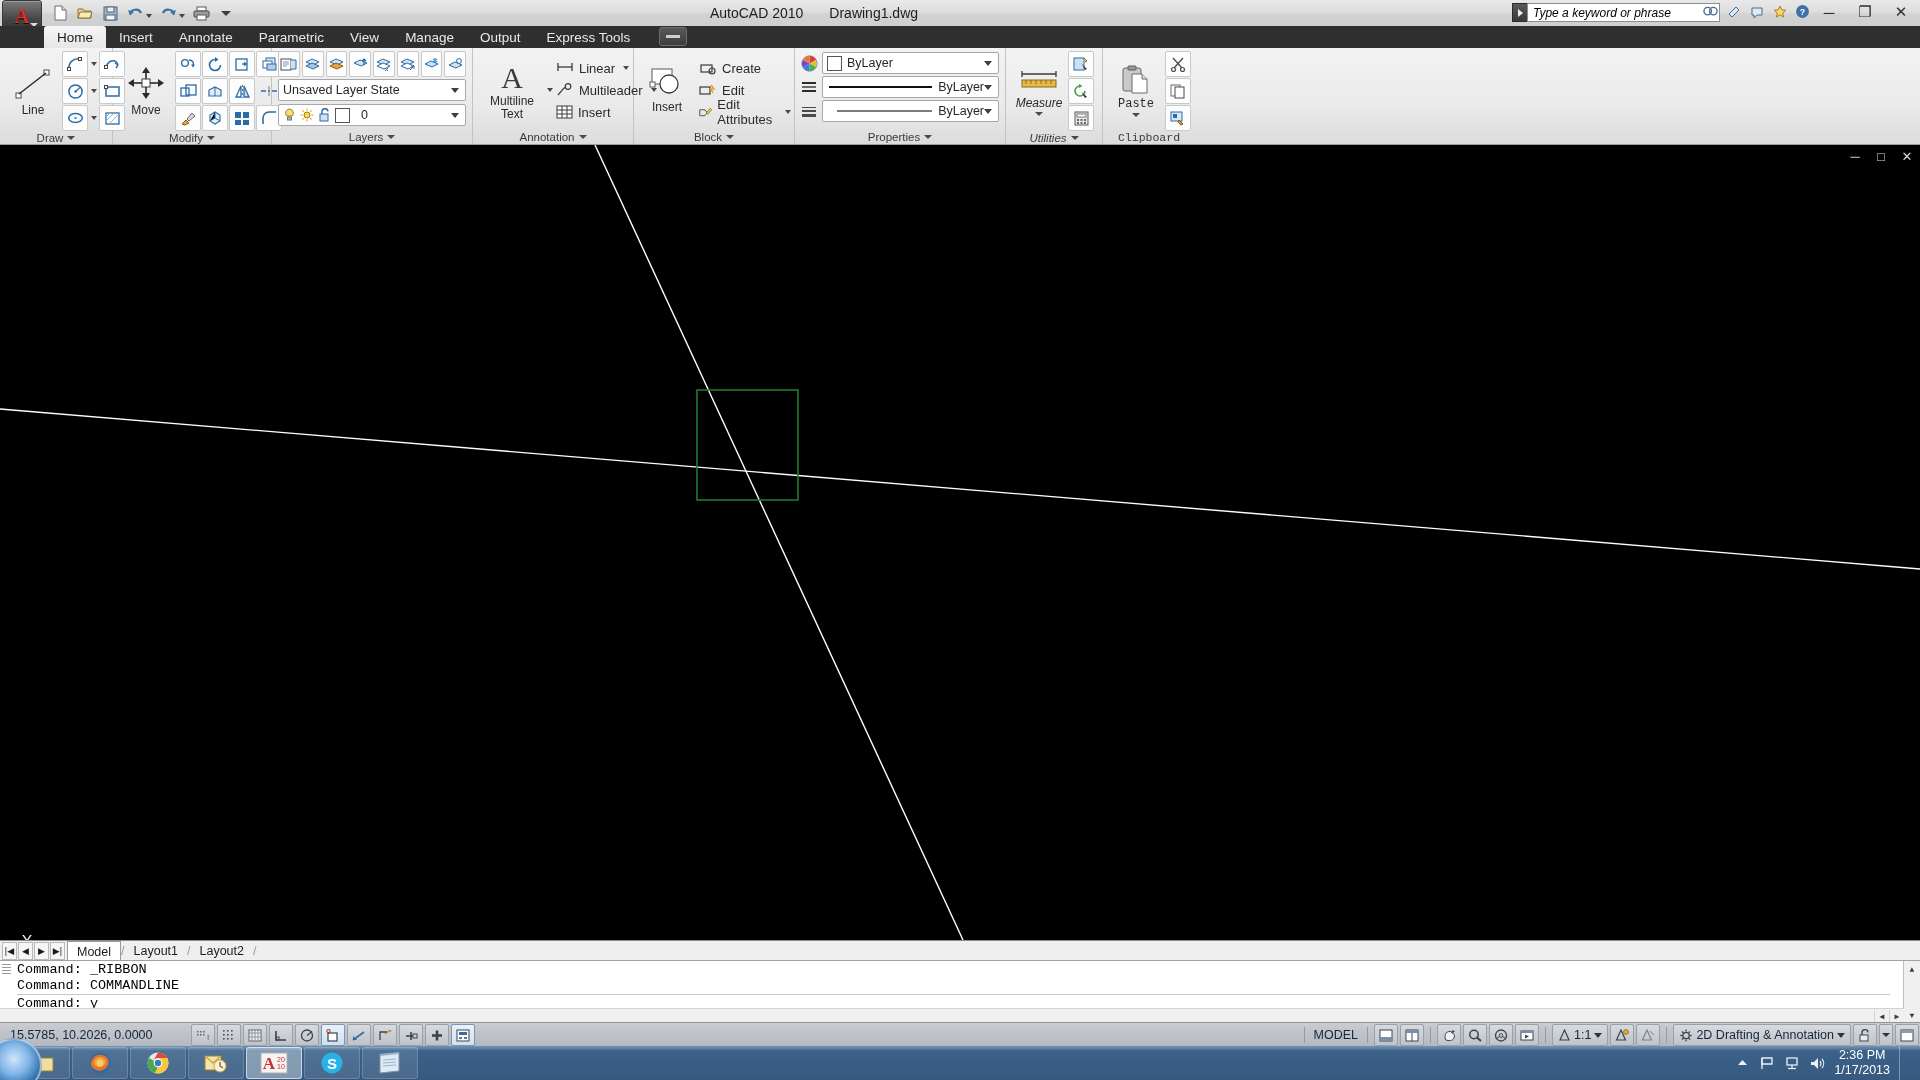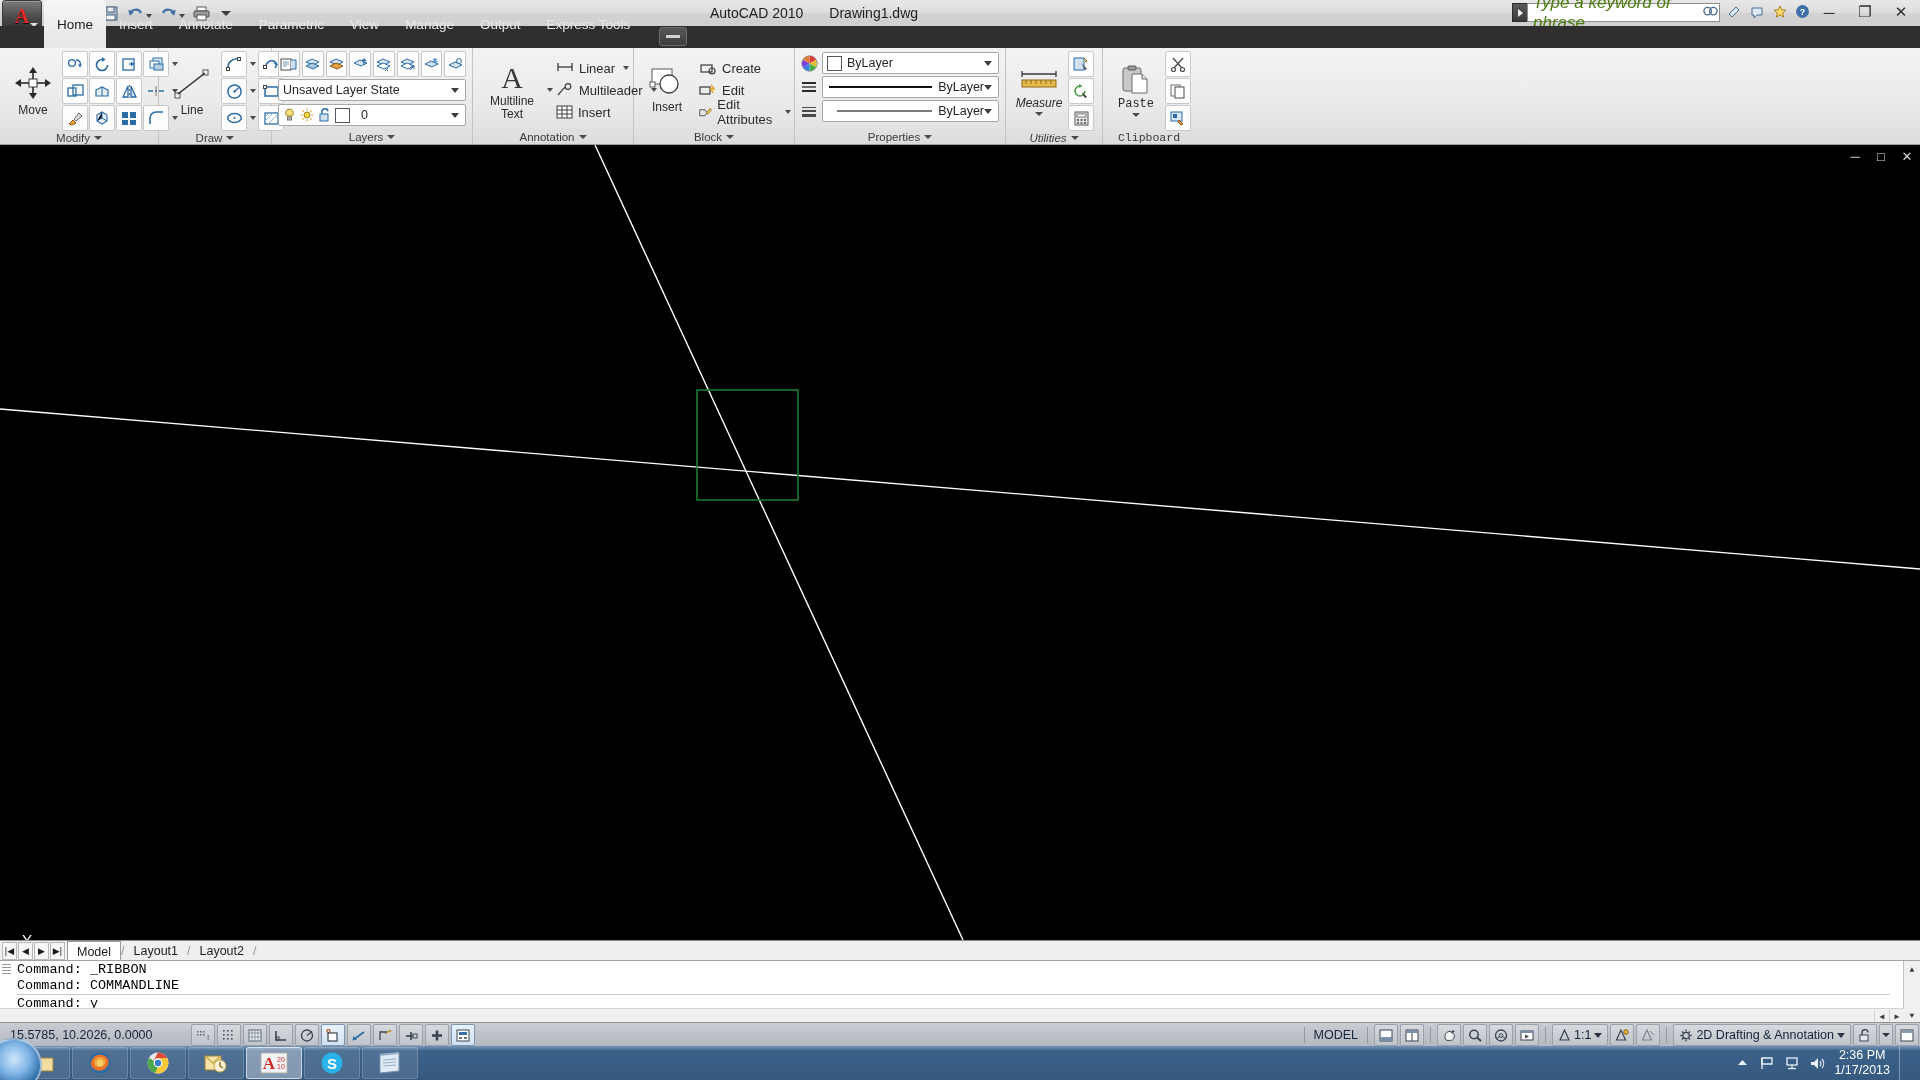--- a/index.html
+++ b/index.html
@@ -57,39 +57,39 @@
     width:14px;background:linear-gradient(to bottom,#5a5a5a,#3a3a3a);
     border:1px solid #2c2c2c;border-right:none;
     display:flex;align-items:center;justify-content:center;
   }
   .search-drop i{
     width:0;height:0;border-top:4px solid transparent;border-bottom:4px solid transparent;
     border-left:5px solid #f0f0f0;display:block;
   }
   .search-input{
     width:186px;background:#fff;border:1px solid #8e8e8e;
-    font-style:italic;color:#4d7c0f;font-size:17px;
+    font-style:italic;color:#000000;font-size:12px;
     display:flex;align-items:center;padding-left:5px;
   }
   .title-icons{
     position:absolute;right:110px;top:4px;display:flex;align-items:center;gap:8px;
   }
   .title-icons .ti{width:15px;height:15px;display:flex;align-items:center;justify-content:center;color:#3f5d80;}
   .wincontrols{position:absolute;right:6px;top:2px;display:flex;align-items:center;gap:10px;}
   .wincontrols .wc{width:26px;height:20px;display:flex;align-items:center;justify-content:center;color:#2e2e2e;font-size:15px;}
   .wincontrols .wc.close{color:#2e2e2e;}
 
   
   .ribbon-tabs{
     position:absolute;left:0;top:26px;width:1920px;height:22px;
     background:#2f2f2f;display:flex;align-items:flex-end;padding-left:44px;
     border-bottom:1px solid #9a9a9a;
   }
   .rtab{
-    height:22px;padding:13px 13px;display:flex;align-items:center;
+    height:22px;padding:0 13px;display:flex;align-items:center;
     color:#e9e9e9;font-size:13.5px;
   }
   .rtab.active{
     background:linear-gradient(to bottom,#f6f6f6,#e6e6e6);
     color:#1b1b1b;border-radius:3px 3px 0 0;
   }
   .rtab-extra{
     width:26px;height:17px;margin-left:16px;margin-bottom:2px;
     background:linear-gradient(to bottom,#585858,#3d3d3d);
     border:1px solid #6d6d6d;border-radius:3px;
@@ -336,20 +336,93 @@
     <div class="rtab">View</div>
     <div class="rtab">Manage</div>
     <div class="rtab">Output</div>
     <div class="rtab">Express Tools</div>
     <div class="rtab-extra">
         <span class="bar"></span>
       </div>
   </div>
 
   <div class="ribbon">
+
+    <div class="panel" style="width:112px;">
+      <div class="panel-body">
+        <div class="bigbtn">
+          <svg width="42" height="38" viewBox="0 0 42 38">
+              <rect x="4" y="28" width="5" height="5" fill="#fff" stroke="#4a4a4a"></rect>
+              <rect x="32" y="5" width="5" height="5" fill="#fff" stroke="#4a4a4a"></rect>
+              <line x1="7" y1="29" x2="34" y2="8" stroke="#2a2a2a" stroke-width="1.5"></line>
+            </svg>
+          <span class="lbl">Line</span>
+        </div>
+        <div class="icogrid">
+          <div class="icorow">
+            <div class="ico">
+                <svg width="16" height="16" viewBox="0 0 16 16">
+                  <path d="M2 13 A9 9 0 0 1 13 3" stroke="#2a6ca8" stroke-width="1.6" fill="none"></path>
+                  <rect x="0.5" y="11.5" width="3" height="3" fill="#fff" stroke="#444"></rect>
+                  <rect x="11.5" y="1.5" width="3" height="3" fill="#fff" stroke="#444"></rect>
+                </svg>
+              </div>
+            <div class="dcaret">
+                <i></i>
+              </div>
+            <div class="ico">
+                <svg width="17" height="15" viewBox="0 0 17 15">
+                  <path d="M2 10 C5 2 12 2 14 8" stroke="#2a6ca8" stroke-width="1.6" fill="none"></path>
+                  <path d="M14 8 L11 6 M14 8 L12 11" stroke="#2a6ca8" stroke-width="1.4" fill="none"></path>
+                  <rect x="0.5" y="8.5" width="3" height="3" fill="#fff" stroke="#444"></rect>
+                </svg>
+              </div>
+          </div>
+          <div class="icorow">
+            <div class="ico">
+                <svg width="17" height="17" viewBox="0 0 17 17">
+                  <circle cx="8.5" cy="8.5" r="6.6" fill="none" stroke="#2a6ca8" stroke-width="1.5"></circle>
+                  <line x1="8.5" y1="8.5" x2="13" y2="4.5" stroke="#2a6ca8" stroke-width="1.2"></line>
+                  <circle cx="8.5" cy="8.5" r="1.2" fill="#2a6ca8"></circle>
+                </svg>
+              </div>
+            <div class="dcaret">
+                <i></i>
+              </div>
+            <div class="ico">
+                <svg width="17" height="14" viewBox="0 0 17 14">
+                  <rect x="2" y="3" width="13" height="9" fill="none" stroke="#2a6ca8" stroke-width="1.5"></rect>
+                  <rect x="0.5" y="1.5" width="3" height="3" fill="#fff" stroke="#444"></rect>
+                </svg>
+              </div>
+          </div>
+          <div class="icorow">
+            <div class="ico">
+                <svg width="17" height="14" viewBox="0 0 17 14">
+                  <ellipse cx="8.5" cy="7" rx="6.8" ry="4.4" fill="none" stroke="#2a6ca8" stroke-width="1.5"></ellipse>
+                  <circle cx="8.5" cy="7" r="1.1" fill="#2a6ca8"></circle>
+                </svg>
+              </div>
+            <div class="dcaret">
+                <i></i>
+              </div>
+            <div class="ico">
+                <svg width="17" height="15" viewBox="0 0 17 15">
+                  <rect x="2" y="2" width="13" height="11" fill="none" stroke="#2a6ca8" stroke-width="1.3"></rect>
+                  <path d="M2 10 L10 2 M5 13 L15 3 M2 6 L6 2" stroke="#9ab8d4" stroke-width="1"></path>
+                </svg>
+              </div>
+          </div>
+        </div>
+      </div>
+      <div class="panel-title">
+        <span>Draw</span>
+        <span class="tcaret"></span>
+      </div>
+    </div>
 
     <div class="panel" style="width:158px;">
       <div class="panel-body">
         <div class="bigbtn">
           <svg width="42" height="38" viewBox="0 0 42 38">
             <rect x="17" y="14" width="8" height="8" fill="#fff" stroke="#3a3a3a"></rect>
             <path d="M21 2 L25 8 L17 8 Z" fill="#2a2a2a"></path>
               <line x1="21" y1="8" x2="21" y2="14" stroke="#2a2a2a" stroke-width="1.6"></line>
             <path d="M21 34 L17 28 L25 28 Z" fill="#2a2a2a"></path>
               <line x1="21" y1="28" x2="21" y2="22" stroke="#2a2a2a" stroke-width="1.6"></line>
@@ -452,93 +525,20 @@
                 </svg>
               </div>
             <div class="dcaret">
                 <i></i>
               </div>
           </div>
         </div>
       </div>
       <div class="panel-title">
         <span>Modify</span>
-        <span class="tcaret"></span>
-      </div>
-    </div>
-
-    <div class="panel" style="width:112px;">
-      <div class="panel-body">
-        <div class="bigbtn">
-          <svg width="42" height="38" viewBox="0 0 42 38">
-              <rect x="4" y="28" width="5" height="5" fill="#fff" stroke="#4a4a4a"></rect>
-              <rect x="32" y="5" width="5" height="5" fill="#fff" stroke="#4a4a4a"></rect>
-              <line x1="7" y1="29" x2="34" y2="8" stroke="#2a2a2a" stroke-width="1.5"></line>
-            </svg>
-          <span class="lbl">Line</span>
-        </div>
-        <div class="icogrid">
-          <div class="icorow">
-            <div class="ico">
-                <svg width="16" height="16" viewBox="0 0 16 16">
-                  <path d="M2 13 A9 9 0 0 1 13 3" stroke="#2a6ca8" stroke-width="1.6" fill="none"></path>
-                  <rect x="0.5" y="11.5" width="3" height="3" fill="#fff" stroke="#444"></rect>
-                  <rect x="11.5" y="1.5" width="3" height="3" fill="#fff" stroke="#444"></rect>
-                </svg>
-              </div>
-            <div class="dcaret">
-                <i></i>
-              </div>
-            <div class="ico">
-                <svg width="17" height="15" viewBox="0 0 17 15">
-                  <path d="M2 10 C5 2 12 2 14 8" stroke="#2a6ca8" stroke-width="1.6" fill="none"></path>
-                  <path d="M14 8 L11 6 M14 8 L12 11" stroke="#2a6ca8" stroke-width="1.4" fill="none"></path>
-                  <rect x="0.5" y="8.5" width="3" height="3" fill="#fff" stroke="#444"></rect>
-                </svg>
-              </div>
-          </div>
-          <div class="icorow">
-            <div class="ico">
-                <svg width="17" height="17" viewBox="0 0 17 17">
-                  <circle cx="8.5" cy="8.5" r="6.6" fill="none" stroke="#2a6ca8" stroke-width="1.5"></circle>
-                  <line x1="8.5" y1="8.5" x2="13" y2="4.5" stroke="#2a6ca8" stroke-width="1.2"></line>
-                  <circle cx="8.5" cy="8.5" r="1.2" fill="#2a6ca8"></circle>
-                </svg>
-              </div>
-            <div class="dcaret">
-                <i></i>
-              </div>
-            <div class="ico">
-                <svg width="17" height="14" viewBox="0 0 17 14">
-                  <rect x="2" y="3" width="13" height="9" fill="none" stroke="#2a6ca8" stroke-width="1.5"></rect>
-                  <rect x="0.5" y="1.5" width="3" height="3" fill="#fff" stroke="#444"></rect>
-                </svg>
-              </div>
-          </div>
-          <div class="icorow">
-            <div class="ico">
-                <svg width="17" height="14" viewBox="0 0 17 14">
-                  <ellipse cx="8.5" cy="7" rx="6.8" ry="4.4" fill="none" stroke="#2a6ca8" stroke-width="1.5"></ellipse>
-                  <circle cx="8.5" cy="7" r="1.1" fill="#2a6ca8"></circle>
-                </svg>
-              </div>
-            <div class="dcaret">
-                <i></i>
-              </div>
-            <div class="ico">
-                <svg width="17" height="15" viewBox="0 0 17 15">
-                  <rect x="2" y="2" width="13" height="11" fill="none" stroke="#2a6ca8" stroke-width="1.3"></rect>
-                  <path d="M2 10 L10 2 M5 13 L15 3 M2 6 L6 2" stroke="#9ab8d4" stroke-width="1"></path>
-                </svg>
-              </div>
-          </div>
-        </div>
-      </div>
-      <div class="panel-title">
-        <span>Draw</span>
         <span class="tcaret"></span>
       </div>
     </div>
 
     <div class="panel" style="width:200px;">
       <div class="panel-body" style="flex-direction:column;align-items:stretch;padding:3px 6px 0 6px;">
         <div class="icorow" style="gap:2px;margin-bottom:2px;">
           <div class="ico">
               <svg width="17" height="15" viewBox="0 0 17 15">
                 <rect x="1" y="2" width="10" height="11" fill="#fff" stroke="#4a4a4a"></rect>

